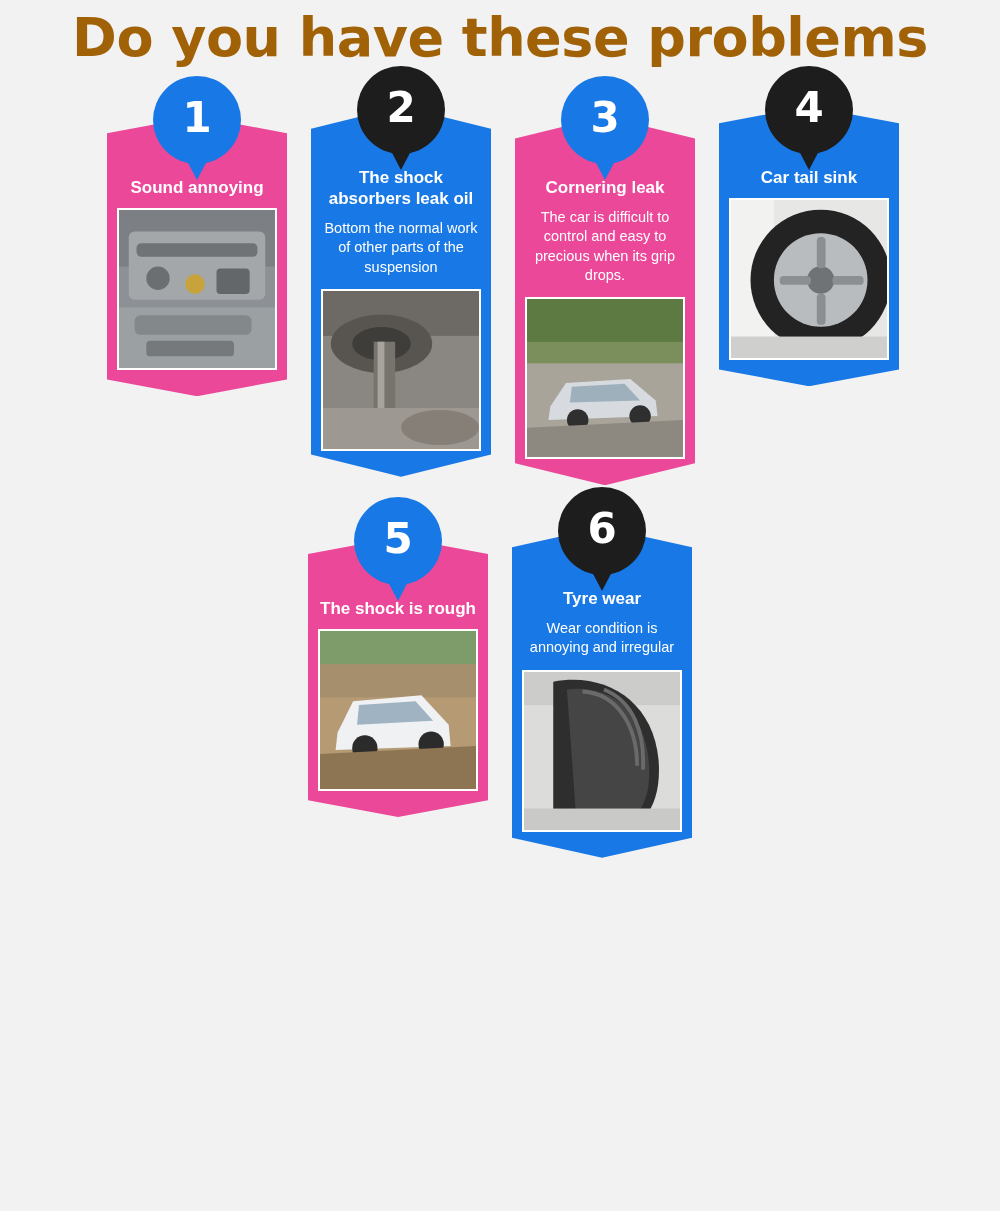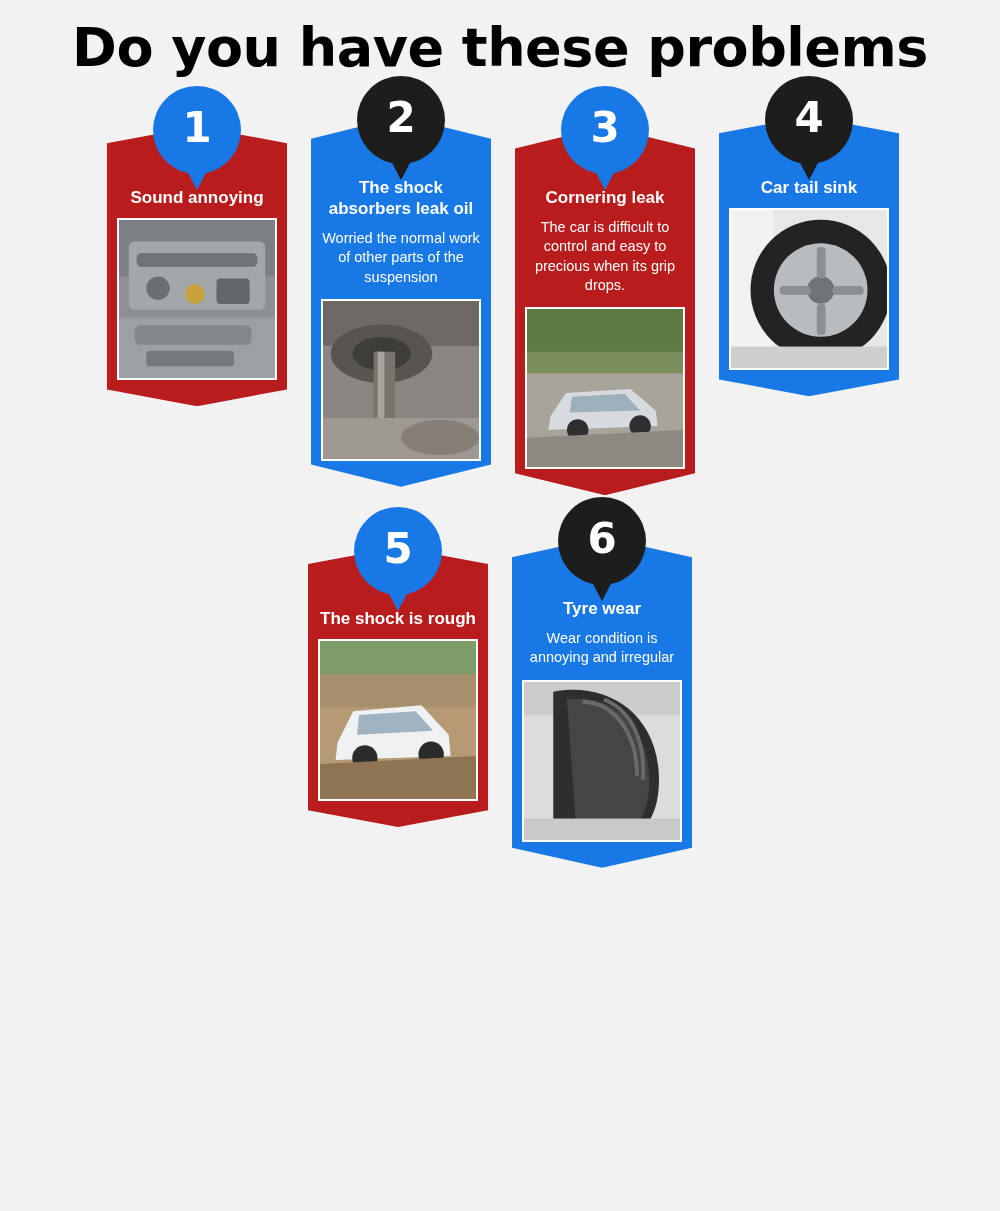--- a/index.html
+++ b/index.html
@@ -11,22 +11,22 @@
     height: 1211px;
     background: #f2f2f2;
     font-family: "Liberation Sans", sans-serif;
     position: relative;
     overflow: hidden;
   }
 
   
   .headline {
     text-align: center;
-    padding-top: 18px;
-    color: #000000;
+    padding-top: 8px;
+    color: #a16207;
     font-weight: bold;
     font-size: 54px;
     line-height: 1.12;
     letter-spacing: -0.5px;
     font-family: "DejaVu Sans", sans-serif;
   }
   .headline .line {
     display: block;
     white-space: nowrap;
   }
@@ -55,21 +55,21 @@
   
   .card {
     position: relative;
     width: 180px;
     margin: 0 auto;
     padding: 0;
     color: #ffffff;
     clip-path: polygon(0 6%, 50% 0, 100% 6%, 100% 94%, 50% 100%, 0 94%);
     -webkit-clip-path: polygon(0 6%, 50% 0, 100% 6%, 100% 94%, 50% 100%, 0 94%);
   }
-  .card.dark  { background: #b91c1c; }
+  .card.dark  { background: #ec4899; }
   .card.blue  { background: #1878e6; }
 
   .card-inner {
     padding: 62px 10px 26px 10px;
     text-align: center;
     box-sizing: border-box;
   }
 
   .card-title {
     font-size: 17px;
@@ -178,21 +178,21 @@
 
   <div class="card-wrap lift">
     <div class="pin dark">
       <div class="bulb"></div>
       <div class="tail"></div>
       <div class="num">2</div>
     </div>
     <div class="card blue">
       <div class="card-inner">
         <div class="card-title">The shock absorbers leak oil</div>
-        <div class="card-desc">Worried the normal work of other parts of the suspension</div>
+        <div class="card-desc">Bottom the normal work of other parts of the suspension</div>
         <div class="photo">
           <svg viewBox="0 0 160 162" preserveAspectRatio="none">
             <rect x="0" y="0" width="160" height="162" fill="#8a8681"></rect>
             <rect x="0" y="0" width="160" height="46" fill="#6d6a66"></rect>
             <ellipse cx="60" cy="54" rx="52" ry="30" fill="#585550"></ellipse>
             <ellipse cx="60" cy="54" rx="30" ry="17" fill="#3f3d3a"></ellipse>
             <rect x="52" y="52" width="22" height="110" fill="#77736d"></rect>
             <rect x="56" y="52" width="7" height="110" fill="#a8a49d"></rect>
             <rect x="0" y="120" width="160" height="42" fill="#9d9891"></rect>
             <ellipse cx="120" cy="140" rx="40" ry="18" fill="#857f78"></ellipse>

